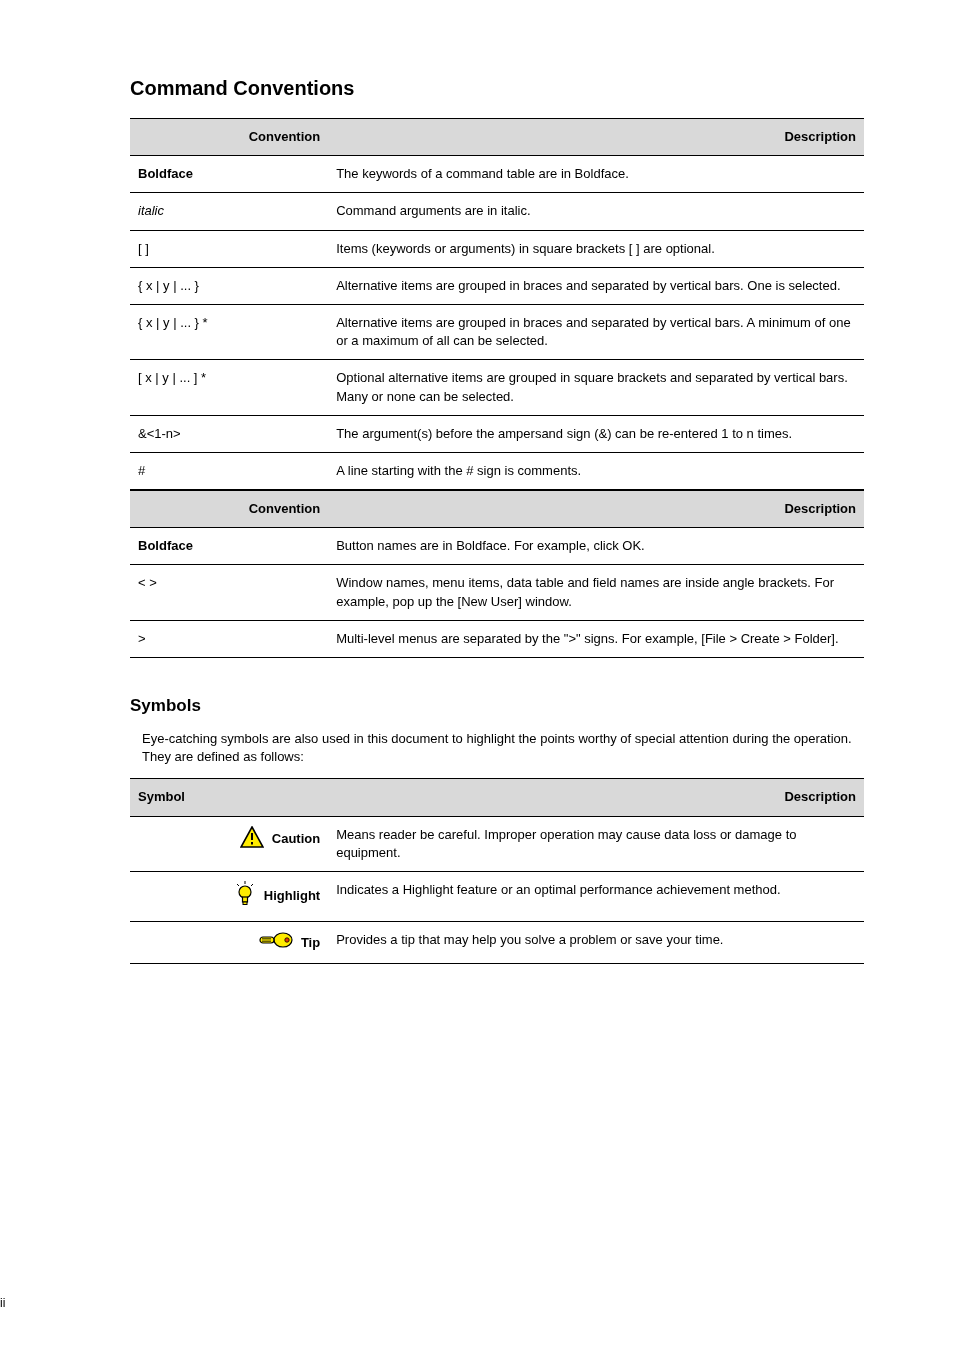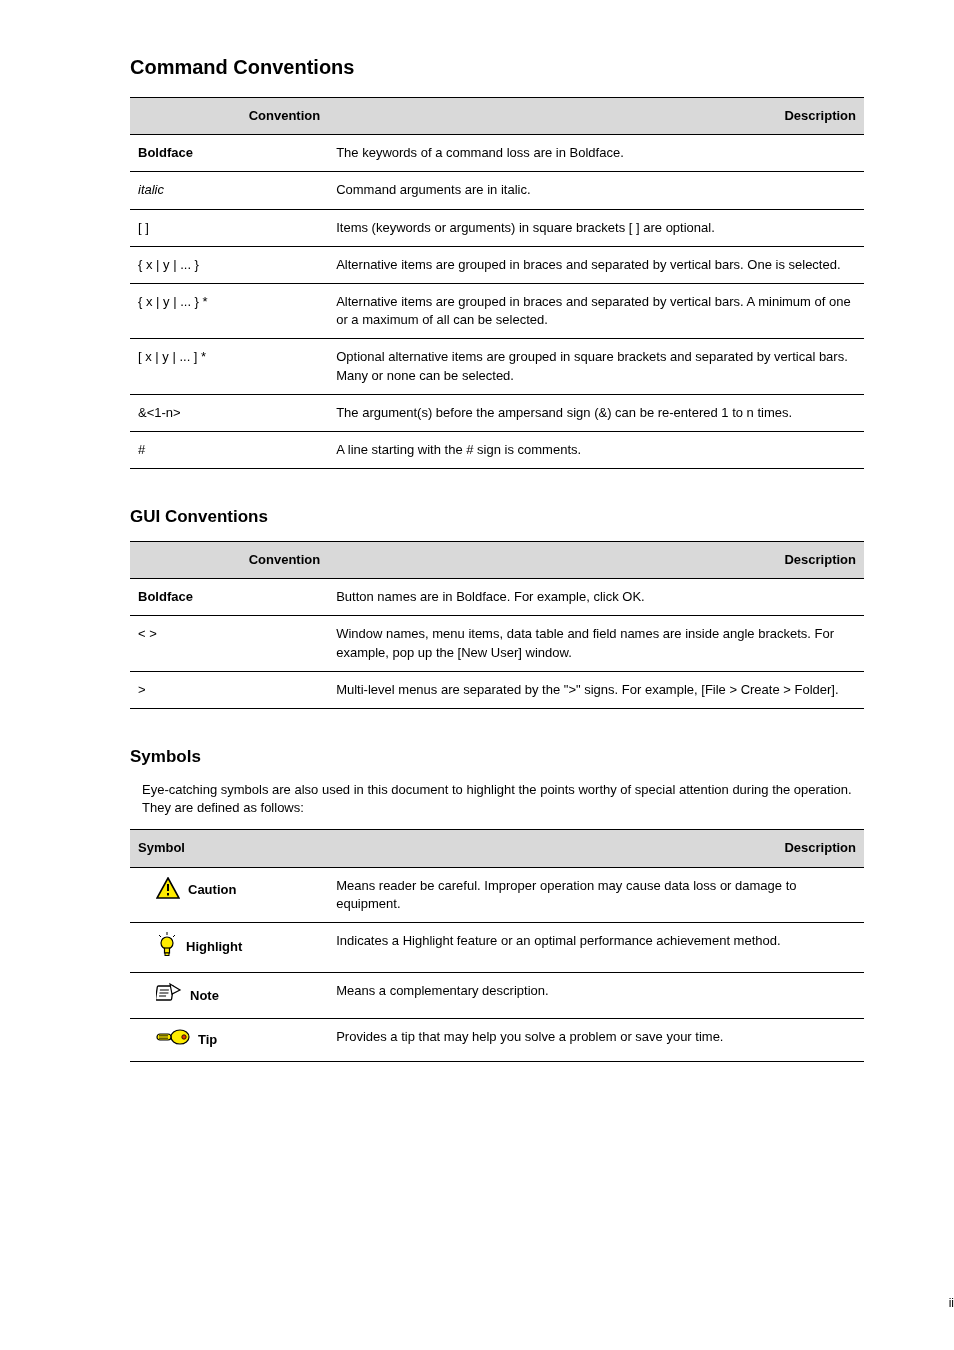--- a/index.html
+++ b/index.html
@@ -7,21 +7,21 @@
     padding: 0;
     background: #fff;
     font-family: Arial, Helvetica, sans-serif;
     color: #000;
     font-size: 13px;
   }
   .page {
     width: 954px;
     min-height: 1350px;
     box-sizing: border-box;
-    padding: 56px 90px 50px 130px;
+    padding: 77px 90px 50px 130px;
     position: relative;
   }
   h2.section-title {
     font-size: 20px;
     font-weight: bold;
     margin: 0 0 18px 0;
   }
   h3.subsection-title {
     font-size: 17px;
     font-weight: bold;
@@ -65,41 +65,41 @@
   }
   .sym-cell {
     display: flex;
     align-items: center;
     gap: 8px;
     font-weight: bold;
     font-size: 13px;
     justify-content: center;
   }
   .sym-cell.left-align {
-    justify-content: flex-start;
+    justify-content: flex-end;
     padding-left: 18px;
   }
   table.symbols-table td.symbol-col {
     text-align: center;
   }
   table.symbols-table th.symbol-col {
     text-align: left;
     margin-left: 44px;
   }
   
   .icon-base {
     display: inline-block;
     vertical-align: middle;
   }
   .footer {
     position: absolute;
     bottom: 40px;
     left: 0;
     width: 100%;
-    text-align: right;
+    text-align: left;
     font-size: 12px;
   }
 </style>
 </head>
 <body>
 
 <div class="page">
 
   <h2 class="section-title">Command Conventions</h2>
 
@@ -110,21 +110,21 @@
     </colgroup>
     <thead>
       <tr>
         <th>Convention</th>
         <th>Description</th>
       </tr>
     </thead>
     <tbody>
       <tr>
         <td><b>Boldface</b></td>
-        <td>The keywords of a command loss are in Boldface.</td>
+        <td>The keywords of a command table are in Boldface.</td>
       </tr>
       <tr>
         <td><span class="italic">italic</span></td>
         <td>Command arguments are in italic.</td>
       </tr>
       <tr>
         <td>[ ]</td>
         <td>Items (keywords or arguments) in square brackets [ ] are optional.</td>
       </tr>
       <tr>
@@ -143,21 +143,20 @@
         <td>&amp;&lt;1-n&gt;</td>
         <td>The argument(s) before the ampersand sign (&amp;) can be re-entered 1 to n times.</td>
       </tr>
       <tr>
         <td>#</td>
         <td>A line starting with the # sign is comments.</td>
       </tr>
     </tbody>
   </table>
 
-  <h3 class="subsection-title">GUI Conventions</h3>
 
   <table class="doc-table">
     <colgroup>
       <col class="col-left">
       <col class="col-right">
     </colgroup>
     <thead>
       <tr>
         <th>Convention</th>
         <th>Description</th>
@@ -223,37 +222,20 @@
                 <rect x="8.5" y="16" width="5" height="5" fill="#ffec00" stroke="#000" stroke-width="1.2"></rect>
                 <rect x="9" y="21" width="4" height="2.5" fill="#ffec00" stroke="#000" stroke-width="1"></rect>
               </svg>
             </span>
             <span>Highlight</span>
           </span>
         </td>
         <td>Indicates a Highlight feature or an optimal performance achievement method.</td>
       </tr>
 
-      <tr class="symbol-row-no-border">
-        <td class="symbol-col">
-          <span class="sym-cell left-align">
-            <span class="icon-base">
-              <svg width="26" height="22" viewBox="0 0 26 22">
-                <rect x="2" y="4" width="16" height="14" rx="1" fill="#fff" stroke="#000" stroke-width="1.3" transform="skewX(-8)"></rect>
-                <line x1="5" y1="8" x2="14" y2="8" stroke="#000" stroke-width="1" transform="skewX(-8)"></line>
-                <line x1="5" y1="11" x2="14" y2="11" stroke="#000" stroke-width="1" transform="skewX(-8)"></line>
-                <line x1="5" y1="14" x2="12" y2="14" stroke="#000" stroke-width="1" transform="skewX(-8)"></line>
-                <polygon points="14,2 24,8 16,12" fill="#fff" stroke="#000" stroke-width="1.2"></polygon>
-              </svg>
-            </span>
-            <span>Note</span>
-          </span>
-        </td>
-        <td>Means a complementary description.</td>
-      </tr>
 
       <tr class="symbol-row-no-border">
         <td class="symbol-col">
           <span class="sym-cell left-align">
             <span class="icon-base">
               <svg width="34" height="18" viewBox="0 0 34 18">
                 <ellipse cx="24" cy="9" rx="9" ry="7" fill="#ffec00" stroke="#000" stroke-width="1.2"></ellipse>
                 <circle cx="28" cy="9" r="2.2" fill="#e63900" stroke="#000" stroke-width="0.8"></circle>
                 <rect x="1" y="6" width="14" height="6" rx="3" fill="#ffec00" stroke="#000" stroke-width="1.2"></rect>
                 <line x1="3" y1="9" x2="12" y2="9" stroke="#000" stroke-width="0.6"></line>

